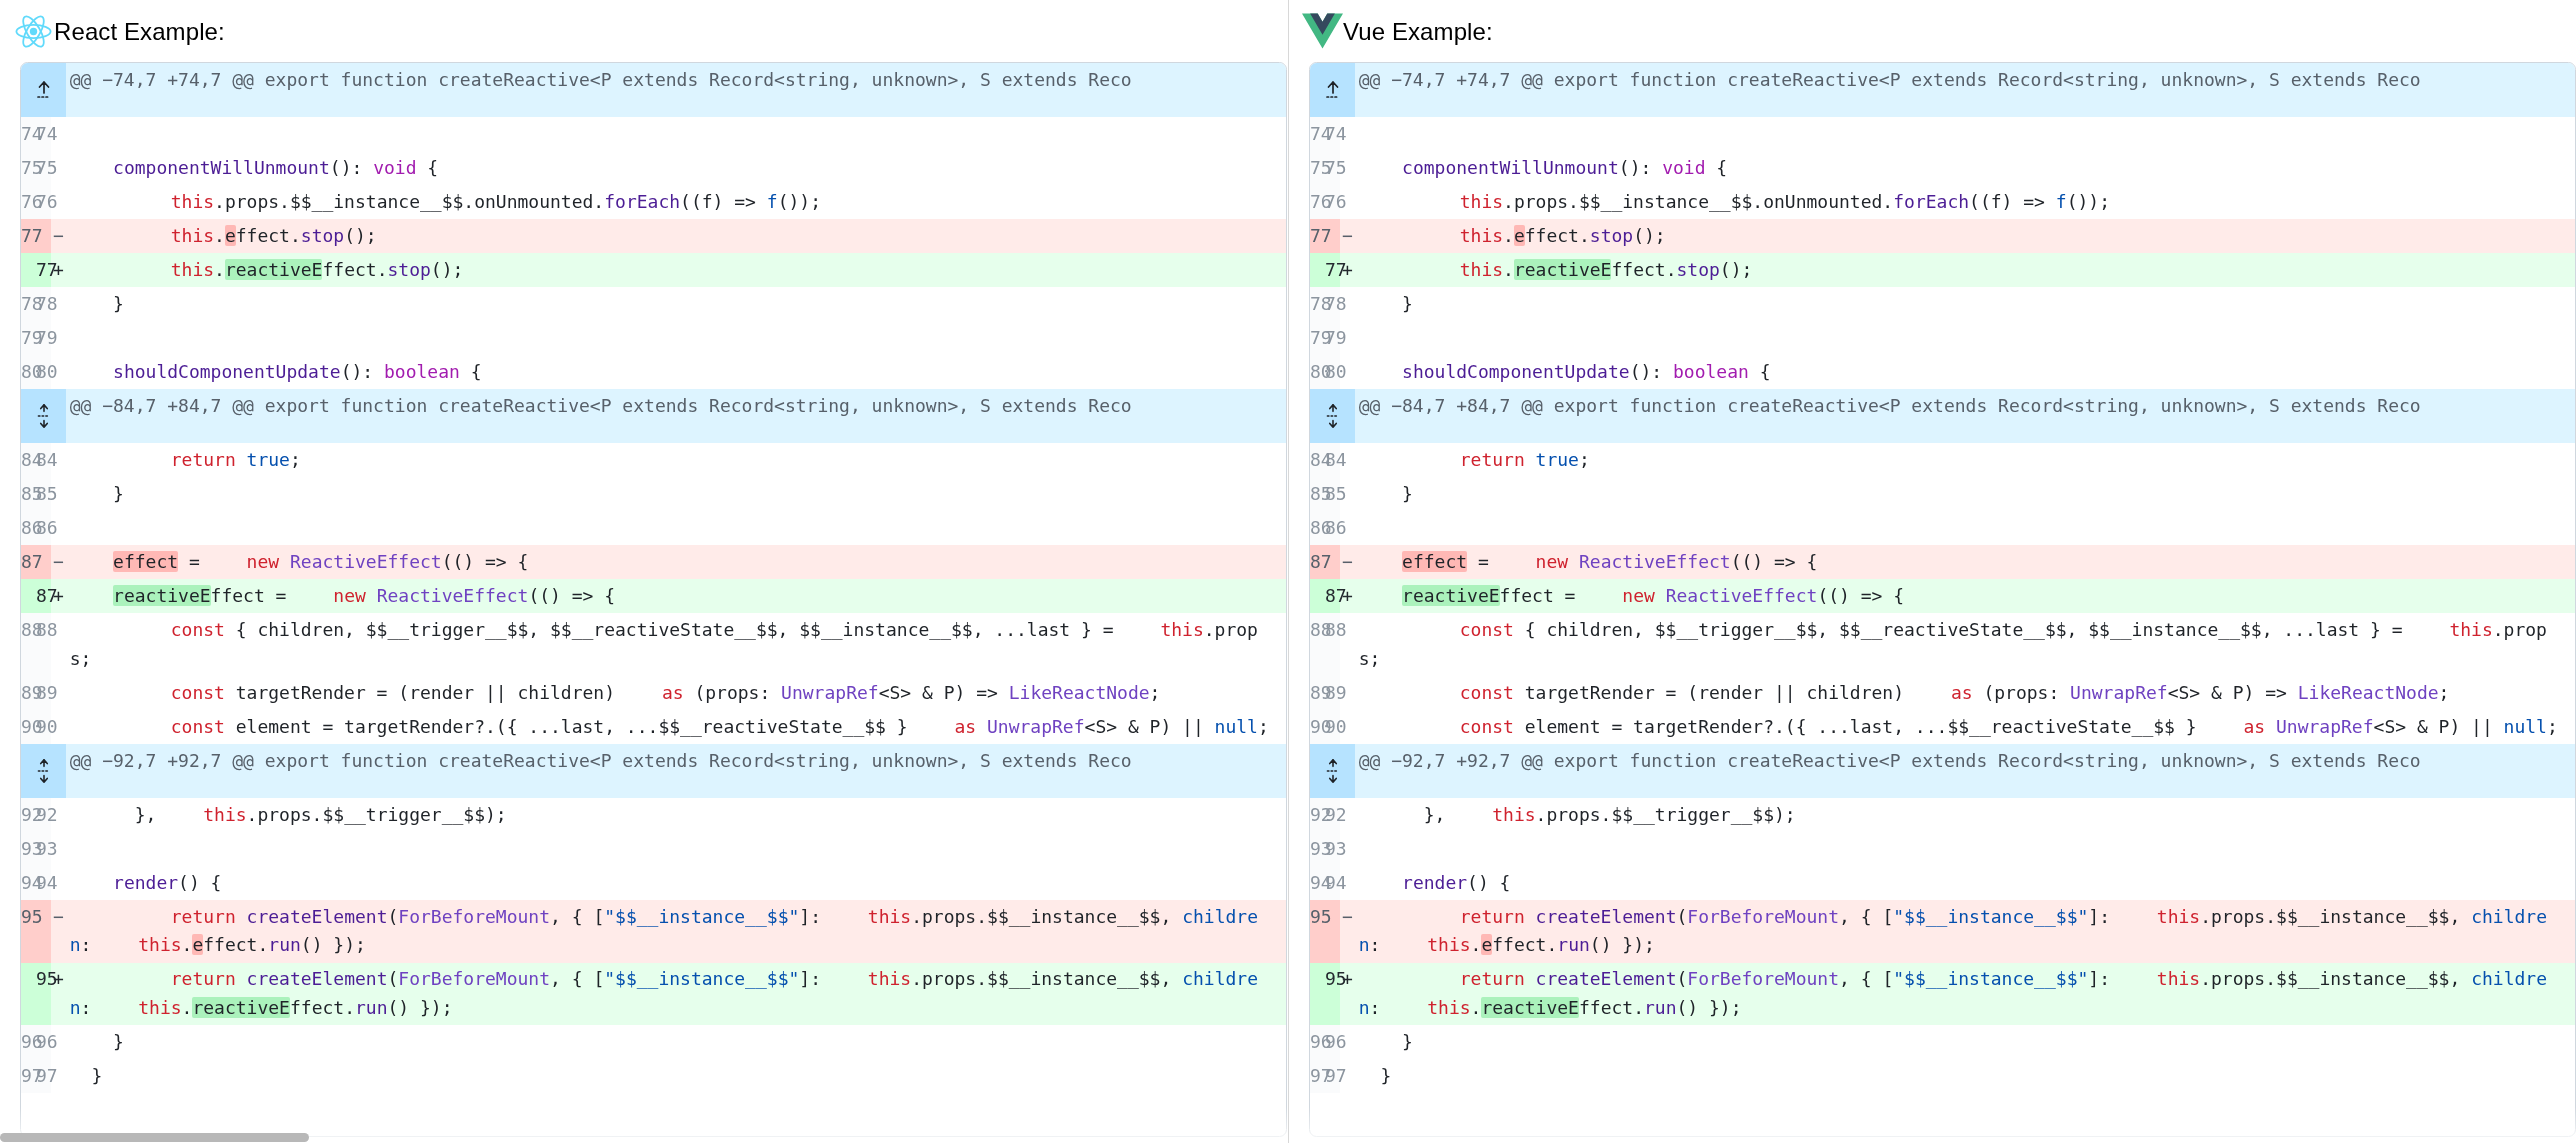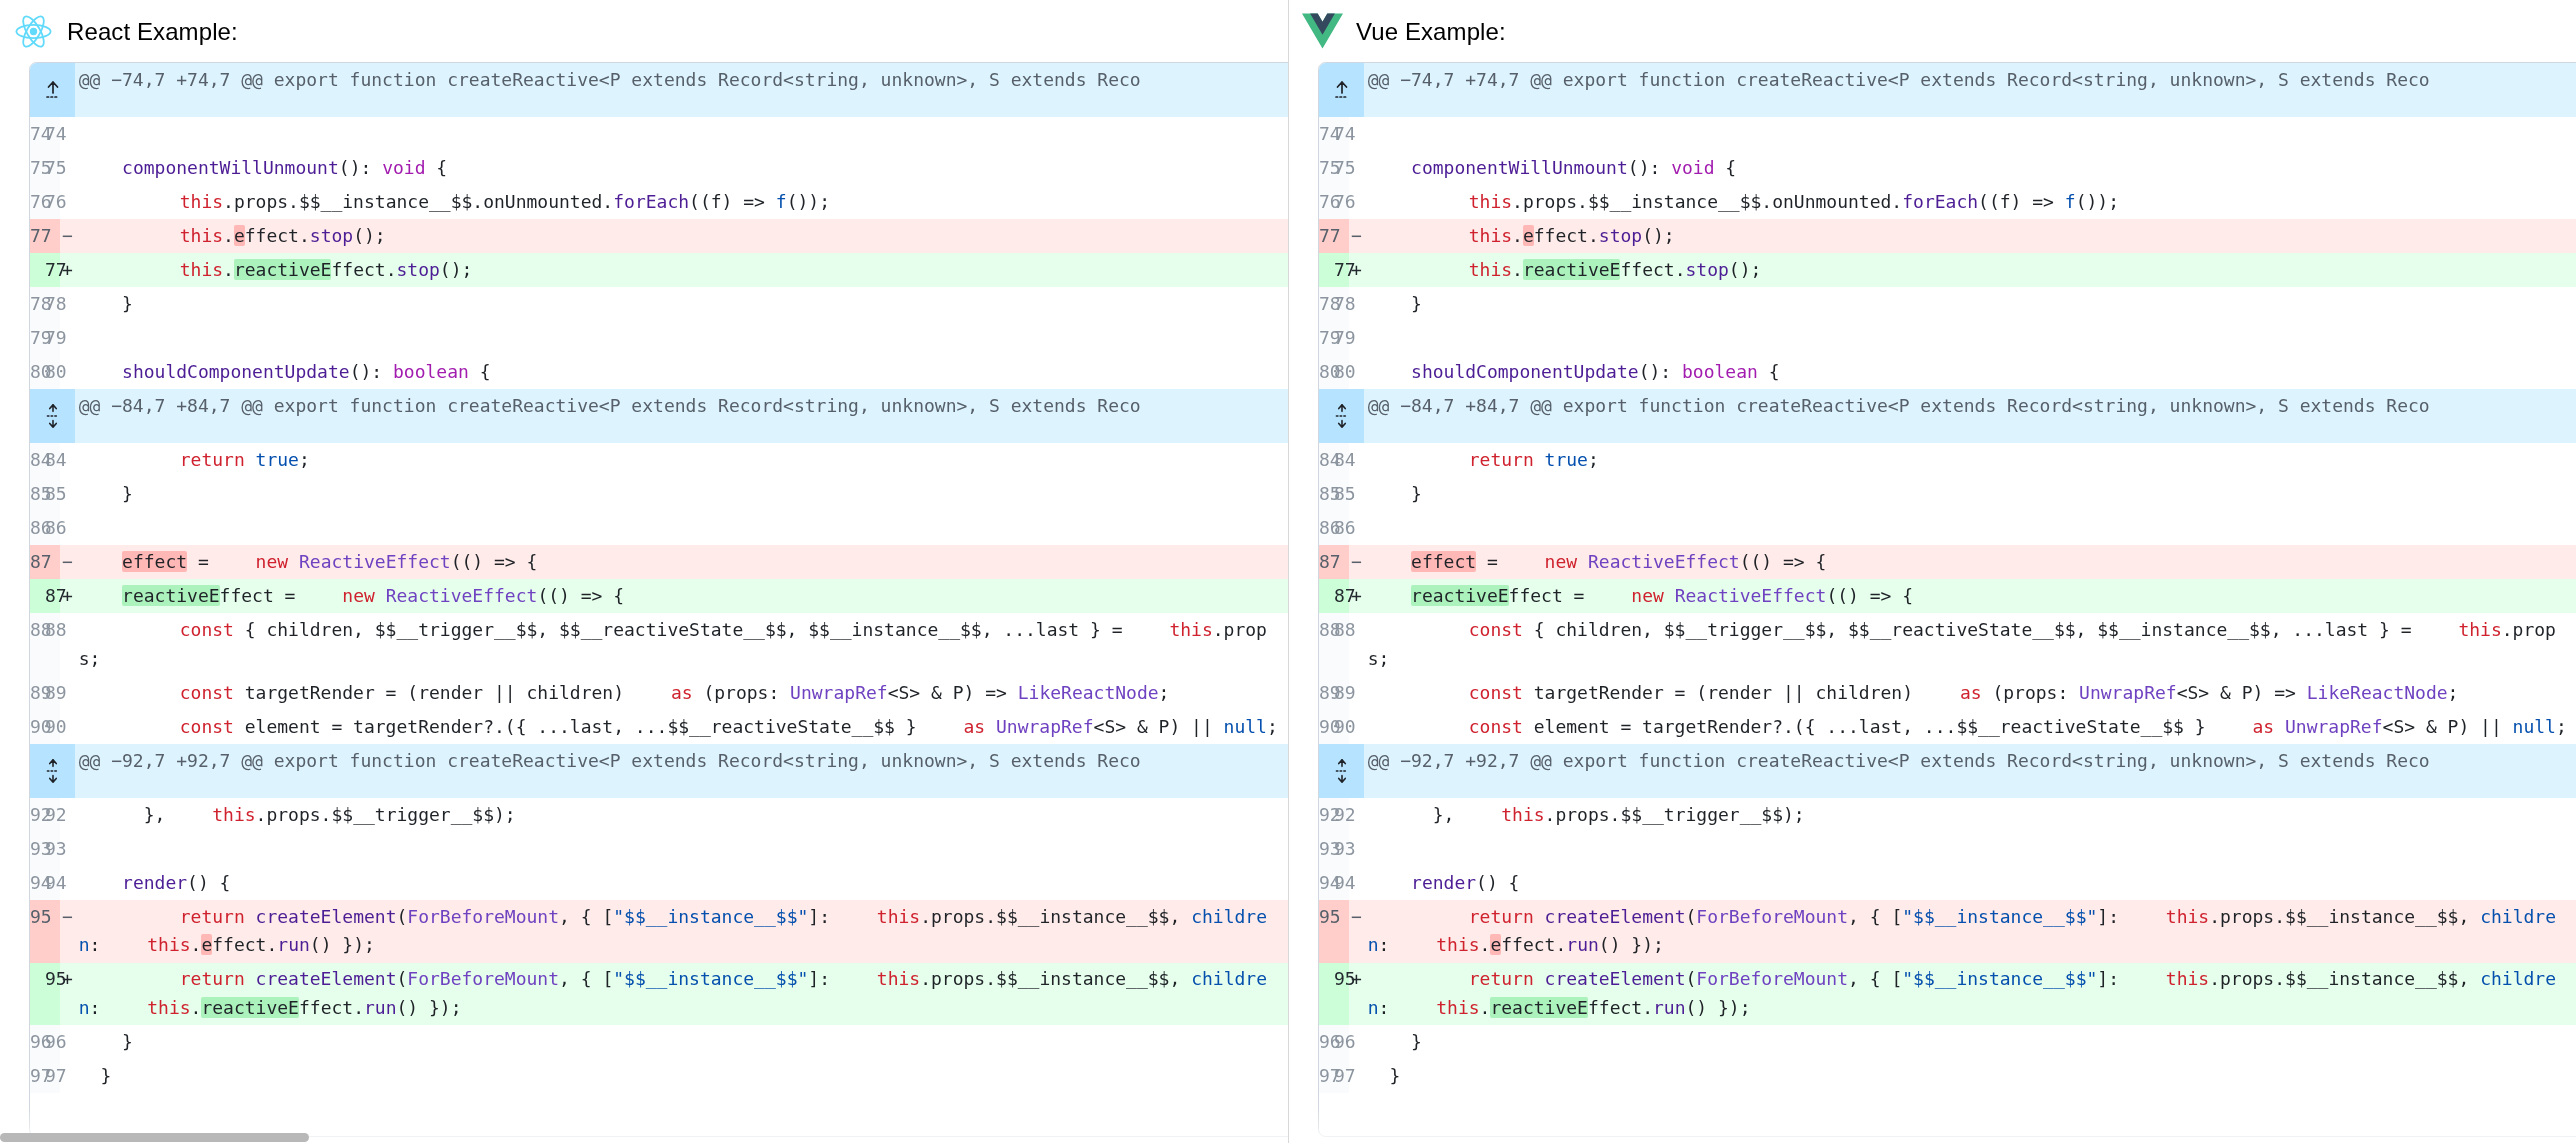--- a/index.html
+++ b/index.html
@@ -18,36 +18,35 @@
     position: relative;
     padding: 0 0 0 0;
     overflow: hidden;
   }
   .pane.right { border-left: 1.9px solid #d8d8d8; }
 
   
   .pane-header {
     display: flex;
     align-items: center;
-    gap: 13px;
     height: 56px;
     padding: 7.5px 0 0 13px;
   }
   .logo { width: 41px; height: 41px; flex: 0 0 41px; display:block; }
   .pane-title {
     font-size: 24px;
     color: #000000;
     font-family: "Liberation Sans", sans-serif;
     letter-spacing: 0.1px;
   }
 
   
   .diff-box {
     position: absolute;
-    left: 29px;
+    left: 20px;
     top: 62px;
     width: 1267px;
     height: 1075px;
     border: 0.9px solid #d0d7de;
     border-radius: 7.5px;
     background: #ffffff;
     overflow: hidden;
     font-family: "DejaVu Sans Mono", "Liberation Mono", monospace;
   }
 

